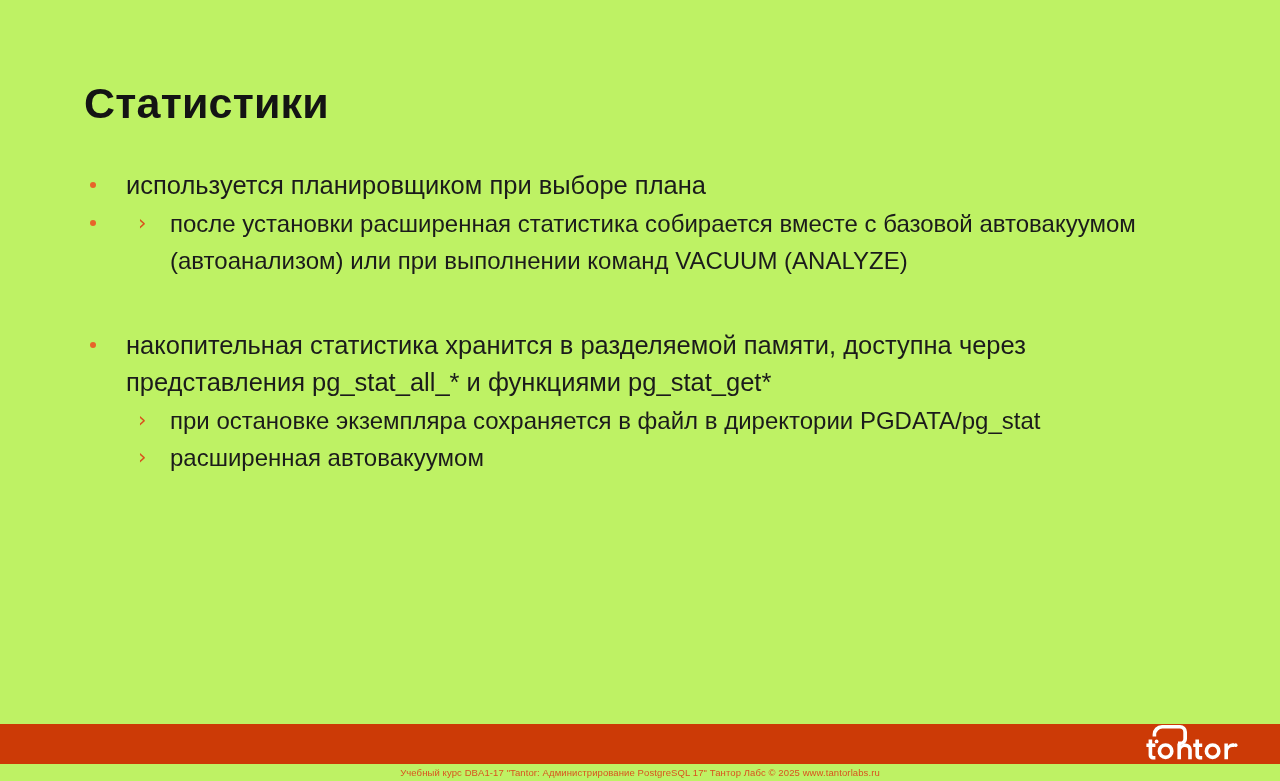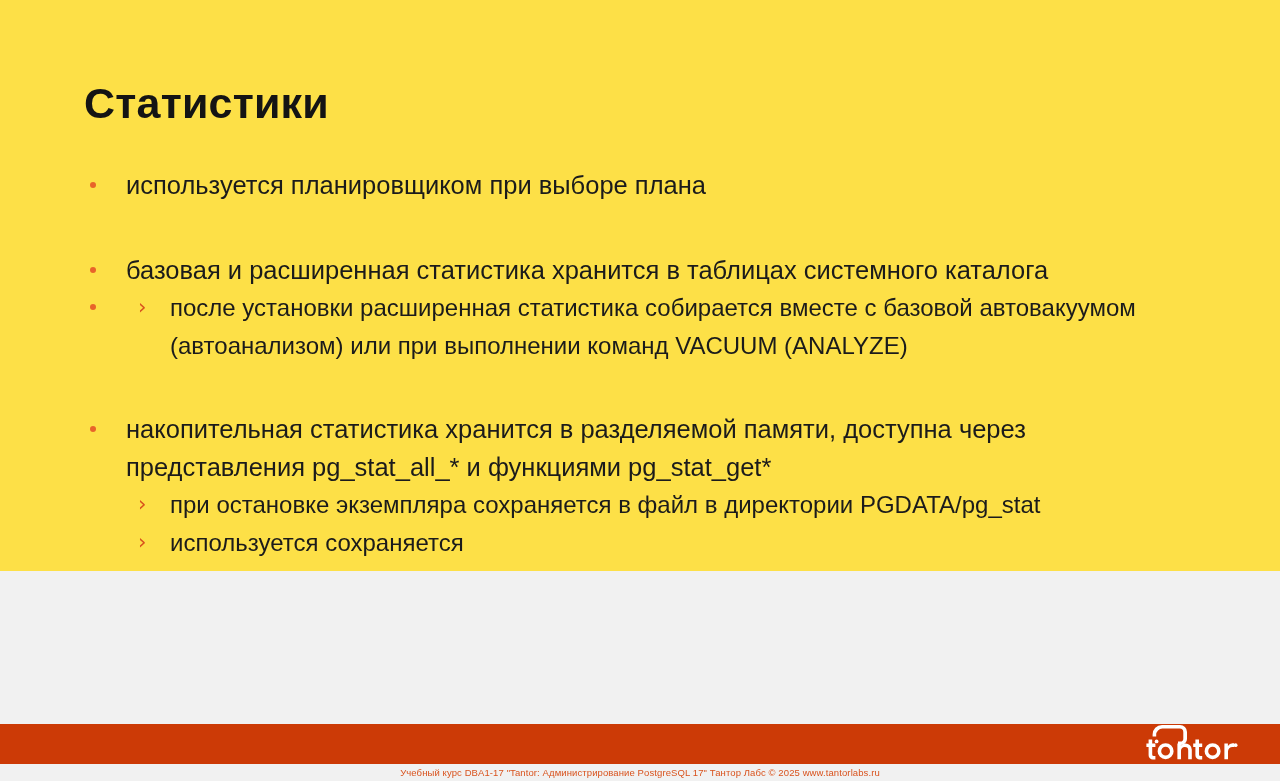--- a/index.html
+++ b/index.html
@@ -13,22 +13,22 @@
     background: #f1f1f1;
     font-family: "Liberation Sans", "DejaVu Sans", sans-serif;
     overflow: hidden;
     position: relative;
   }
 
   .slide {
     position: absolute;
     inset: 0;
     width: 1280px;
-    height: 571px;
-    background: #fde047;
+    height: 781px;
+    background: #bef264;
   }
 
   
   .slide-title {
     position: absolute;
     left: 84px;
     top: 52px;
     font-size: 43px;
     font-weight: bold;
     color: #141414;
@@ -155,24 +155,20 @@
   <h1 class="slide-title">Статистики</h1>
 
   <div class="body-area">
     <ul class="level1">
 
       <li class="l1">
         <span class="bullet-dot"></span>
         <span class="l1-text">используется планировщиком при выборе плана</span>
       </li>
 
-      <li class="l1">
-        <span class="bullet-dot"></span>
-        <span class="l1-text">базовая и расширенная статистика хранится в таблицах системного каталога</span>
-      </li>
 
       <li class="l1">
         <span class="bullet-dot"></span>
         <ul class="level2">
           <li class="l2">
             <span class="bullet-chev">›</span>
             <span class="l2-text">после установки расширенная статистика собирается вместе с базовой автовакуумом (автоанализом) или при выполнении команд VACUUM (ANALYZE)</span>
           </li>
         </ul>
       </li>
@@ -180,21 +176,21 @@
       <li class="l1">
         <span class="bullet-dot"></span>
         <span class="l1-text">накопительная статистика хранится в разделяемой памяти, доступна через представления pg_stat_all_* и функциями pg_stat_get*</span>
         <ul class="level2">
           <li class="l2">
             <span class="bullet-chev">›</span>
             <span class="l2-text">при остановке экземпляра сохраняется в файл в директории PGDATA/pg_stat</span>
           </li>
           <li class="l2">
             <span class="bullet-chev">›</span>
-            <span class="l2-text">используется сохраняется</span>
+            <span class="l2-text">расширенная автовакуумом</span>
           </li>
         </ul>
       </li>
 
     </ul>
   </div>
 
   <div class="footer-bar"></div>
 
   <div class="logo">

